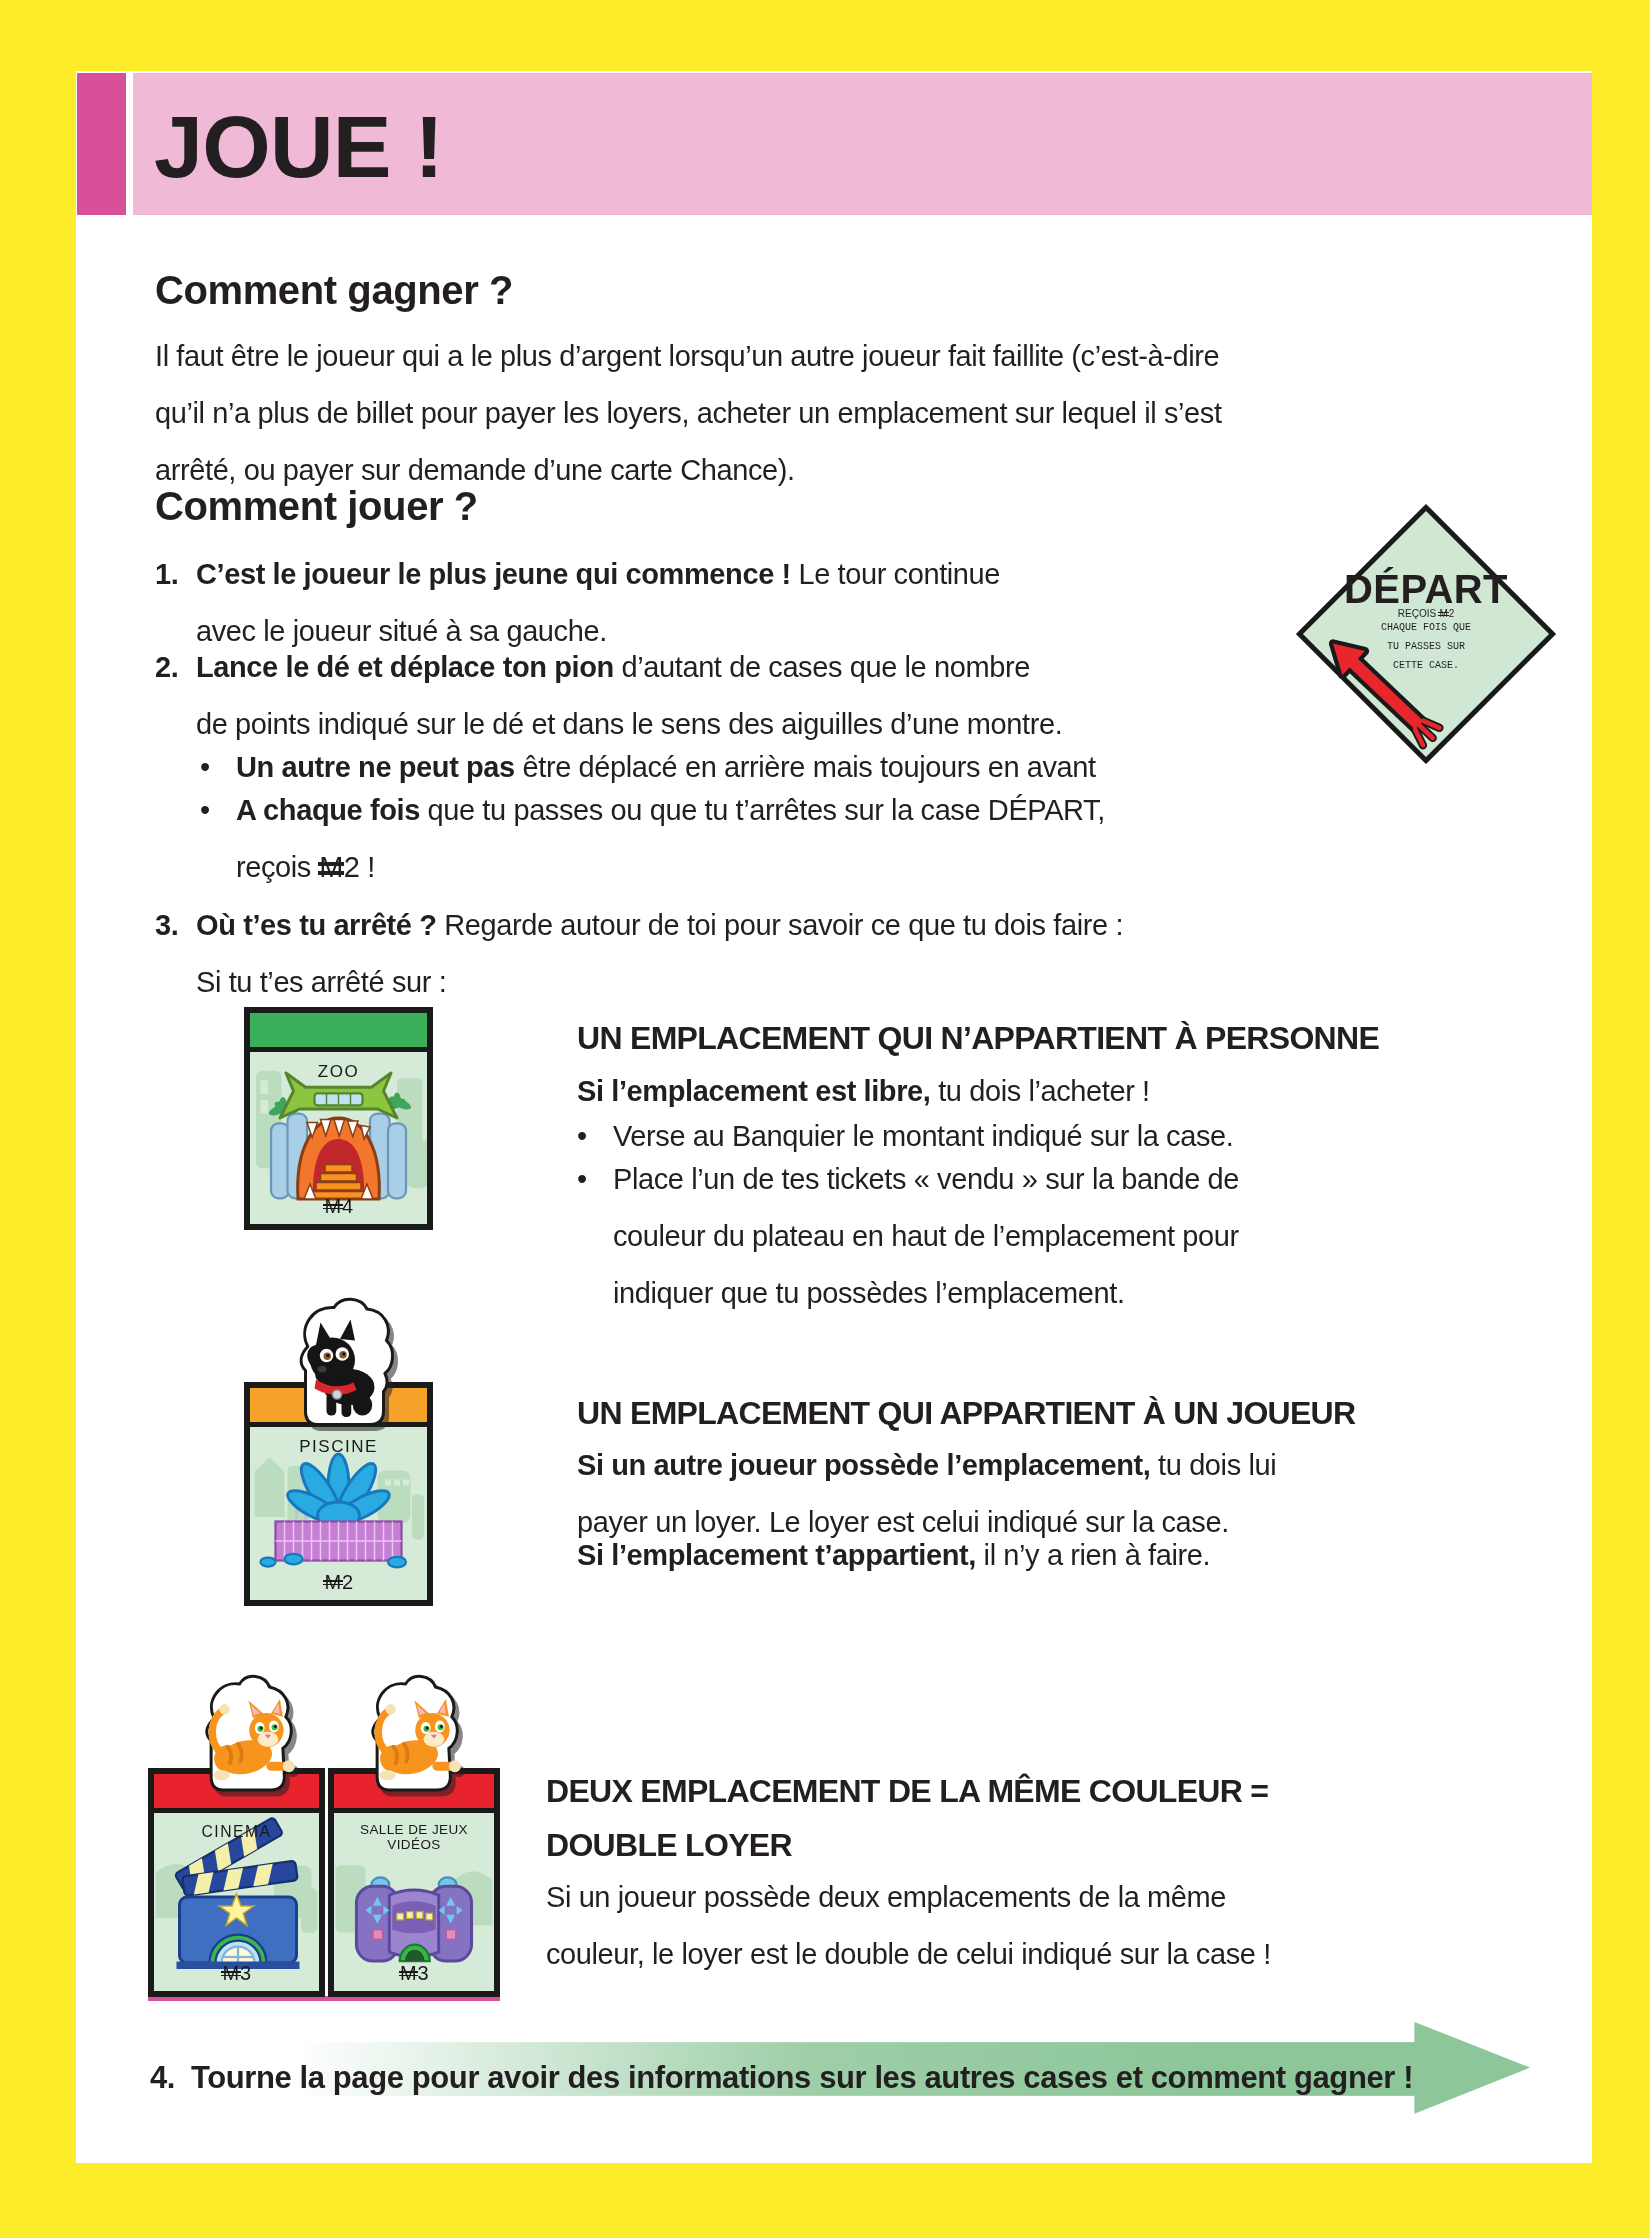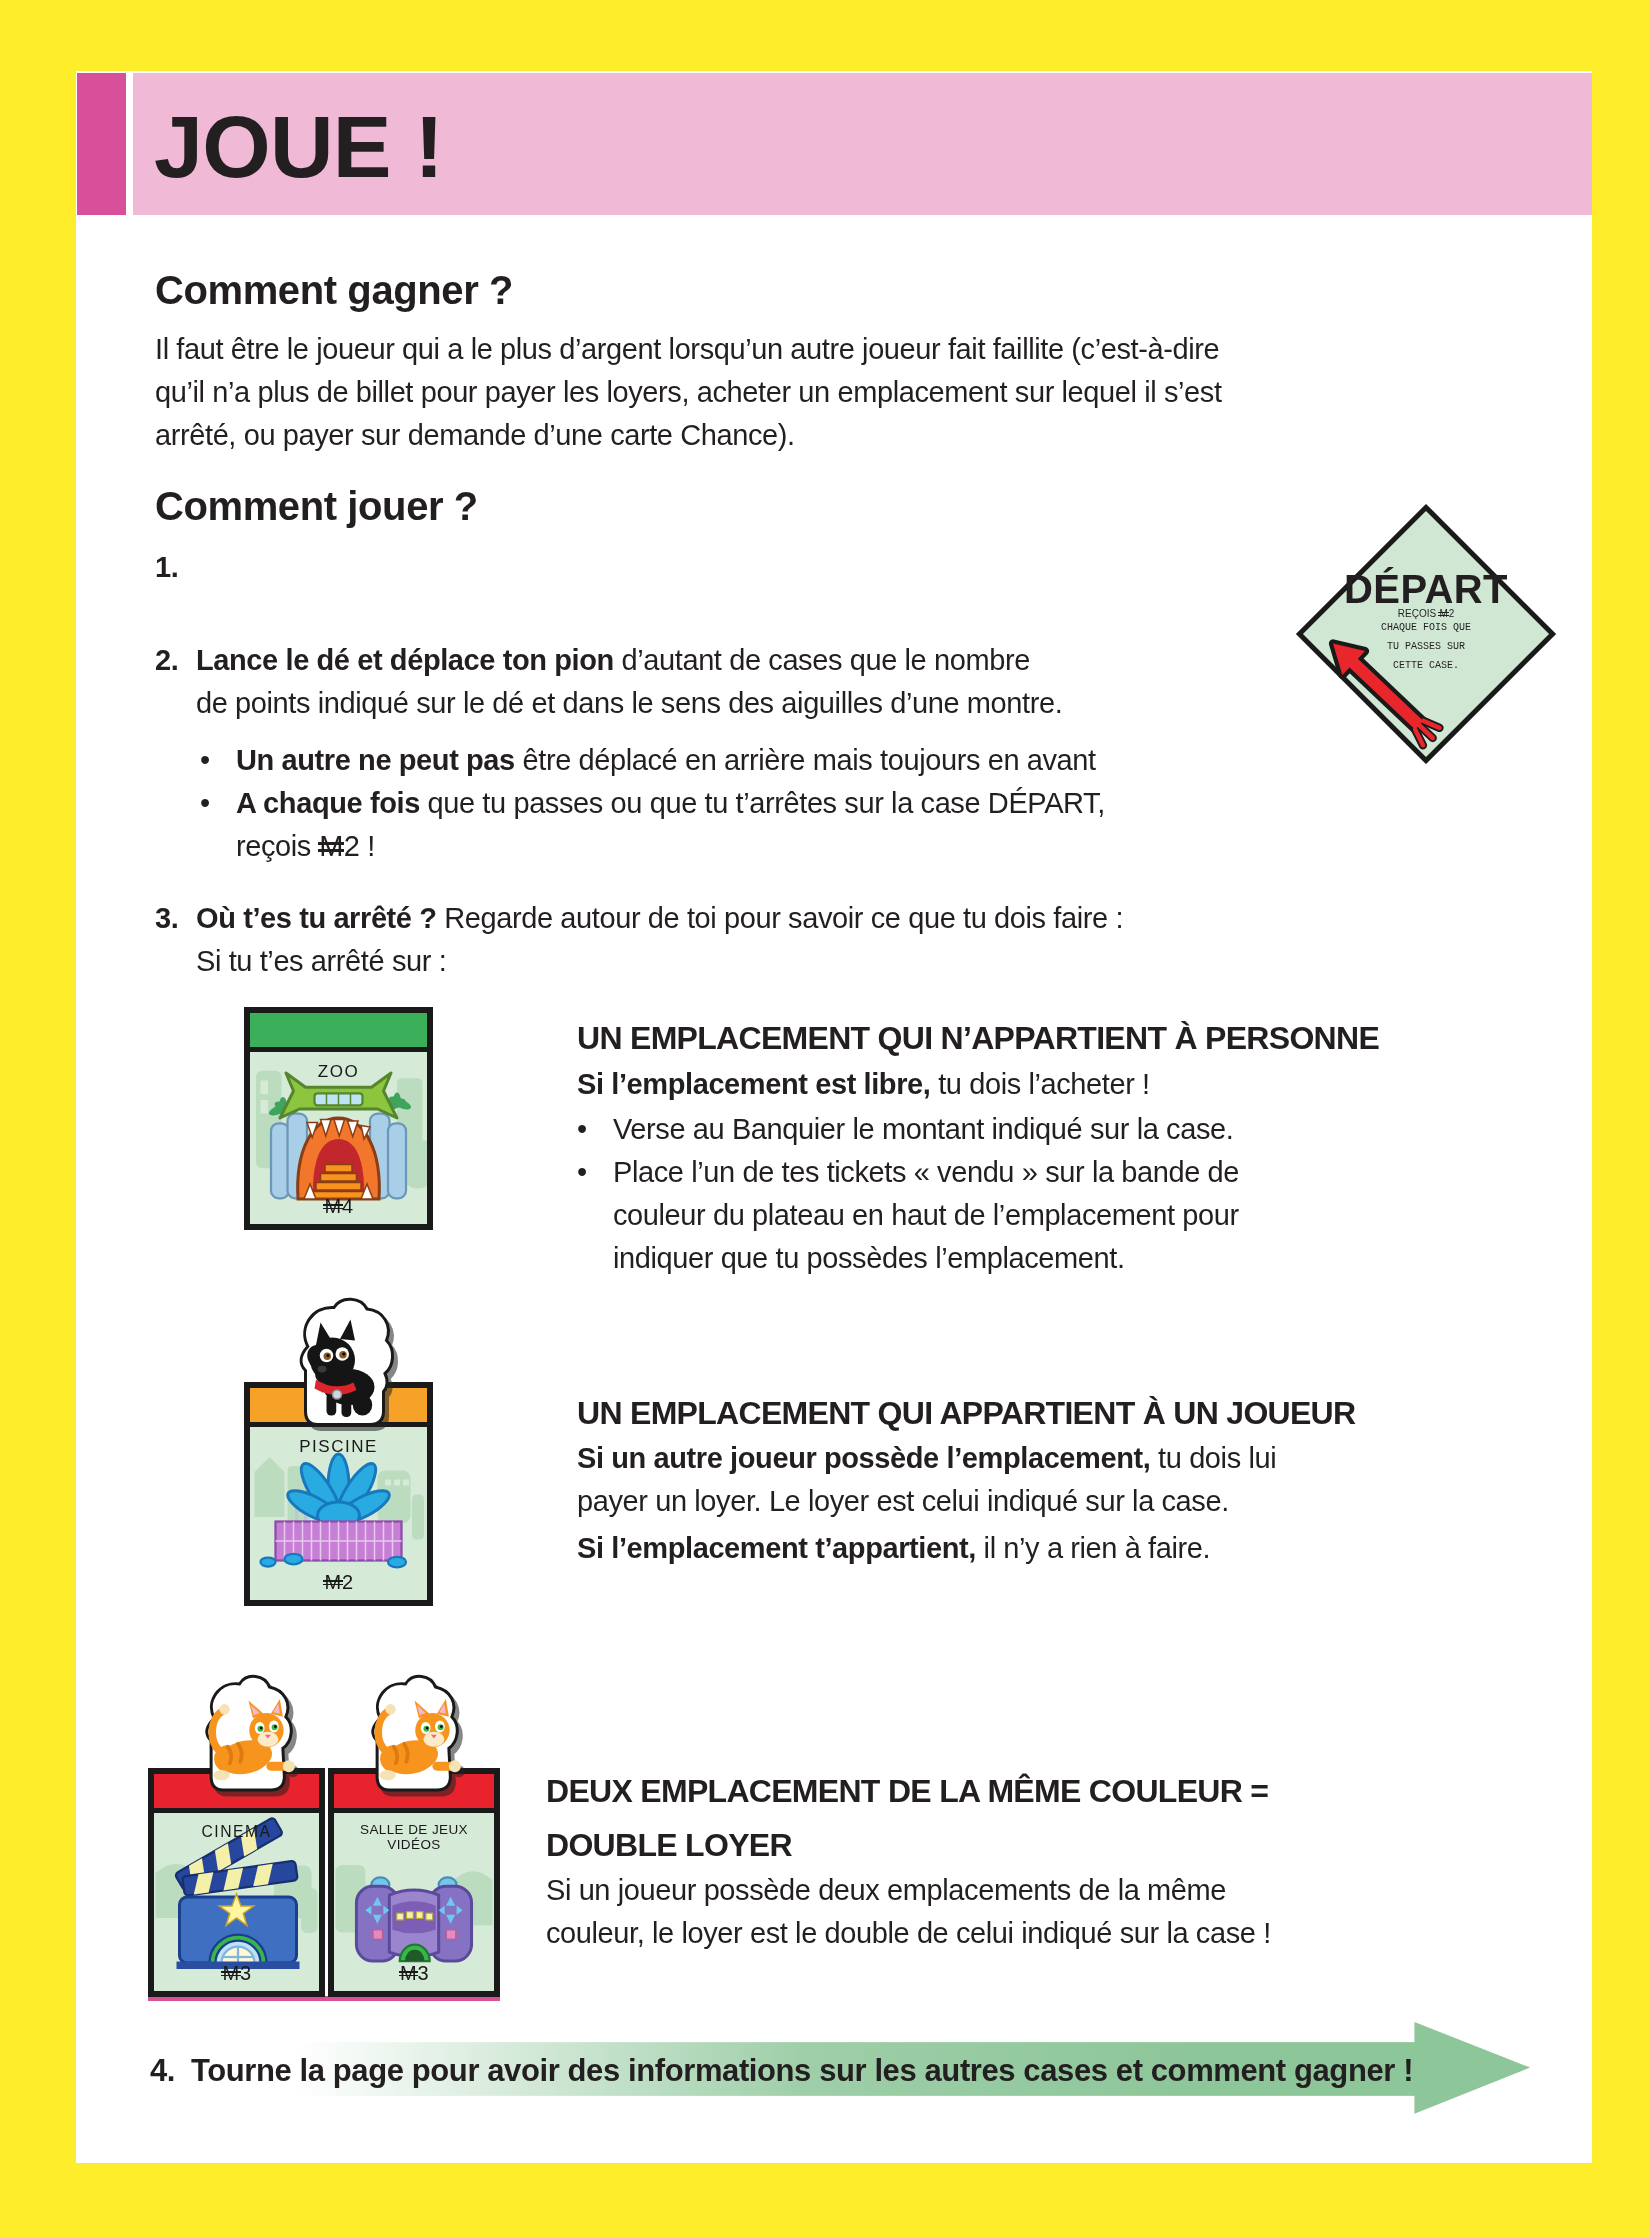--- a/index.html
+++ b/index.html
@@ -10,21 +10,21 @@
   }
   .abs{position:absolute;}
   .pre{white-space:pre-line;}
   .sheet{left:76px;top:71px;width:1516px;height:2092px;background:#ffffff;}
   
   .magenta-block{left:77px;top:73px;width:49px;height:142px;background:#D9509A;}
   .pink-band{left:133px;top:73px;width:1459px;height:142px;background:#F0B9D6;}
   .page-title{left:154px;top:96px;font-size:88px;font-weight:800;letter-spacing:-0.7px;}
   
   .h-section{font-size:40px;font-weight:800;letter-spacing:-0.4px;}
-  .body-text{font-size:29px;line-height:43px;letter-spacing:-0.4px;}
+  .body-text{font-size:29px;line-height:57px;letter-spacing:-0.4px;}
   .b{font-weight:bold;}
   
   .li{display:flex;align-items:flex-start;}
   .li .num{width:41px;flex:none;font-weight:bold;}
   .li .dot{width:36px;flex:none;}
   
   .msym{position:relative;display:inline-block;padding:0 0.7px;}
   .msym::before,.msym::after{content:"";position:absolute;left:-0.7px;right:-0.7px;height:7%;min-height:1.5px;background:currentColor;}
   .msym::before{top:40%;}
   .msym::after{top:56%;}
@@ -63,20 +63,22 @@
 
 <div class="abs h-section" style="left:155px;top:268px;">Comment gagner ?</div>
 <div class="abs body-text pre" style="left:155px;top:328px;width:1425px;">Il faut être le joueur qui a le plus d’argent lorsqu’un autre joueur fait faillite (c’est-à-dire
 qu’il n’a plus de billet pour payer les loyers, acheter un emplacement sur lequel il s’est
 arrêté, ou payer sur demande d’une carte Chance).</div>
 
 <div class="abs h-section" style="left:155px;top:484px;">Comment jouer ?</div>
 
 <div class="abs body-text li" style="left:155px;top:546px;width:1320px;">
   <span class="num">1.</span>
+  <span class="pre"><span class="b">C’est le joueur le plus jeune qui commence !</span><span> Le tour continue
+avec le joueur situé à sa gauche.</span></span>
 </div>
 
 <div class="abs body-text li" style="left:155px;top:639px;width:1320px;">
   <span class="num">2.</span>
   <span class="pre"><span class="b">Lance le dé et déplace ton pion</span><span> d’autant de cases que le nombre
 de points indiqué sur le dé et dans le sens des aiguilles d’une montre.</span></span>
 </div>
 
 <div class="abs body-text li" style="left:200px;top:739px;width:1275px;">
   <span class="dot">•</span>

